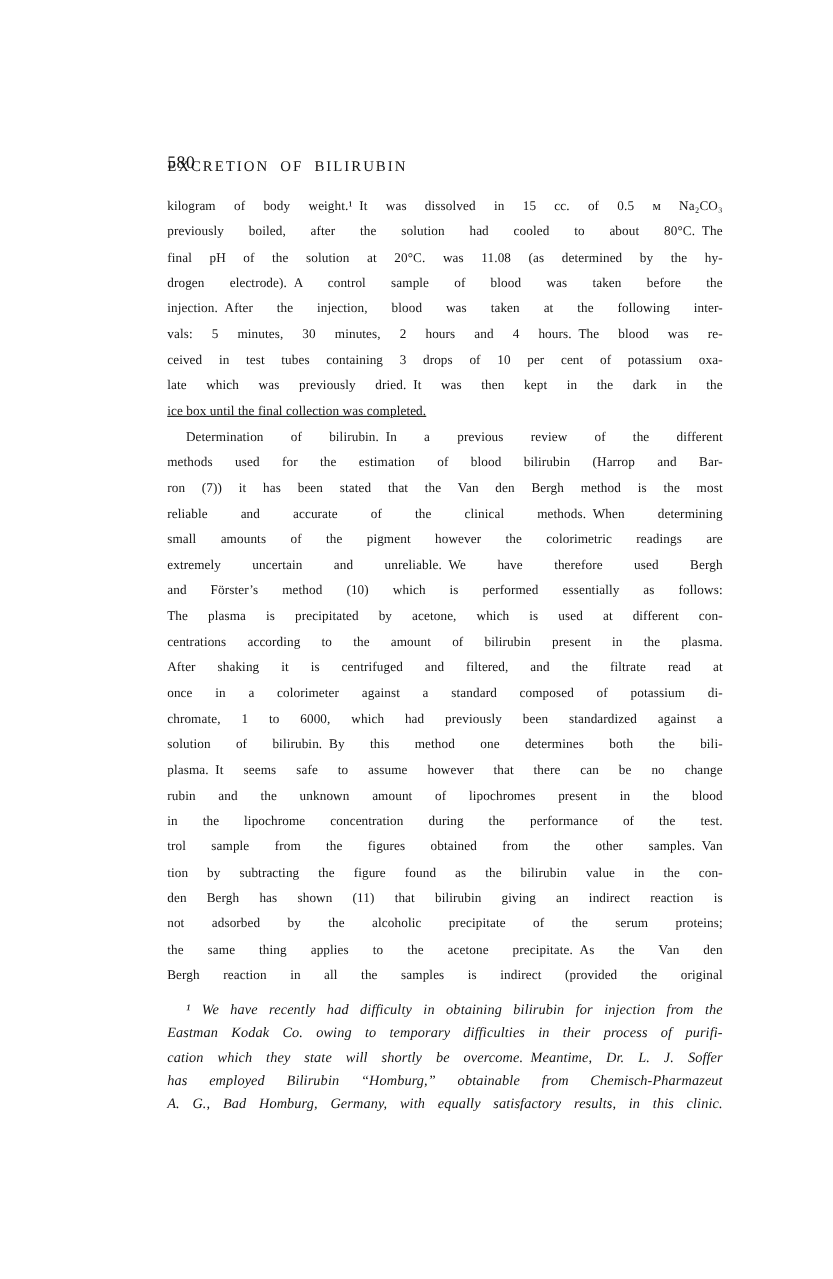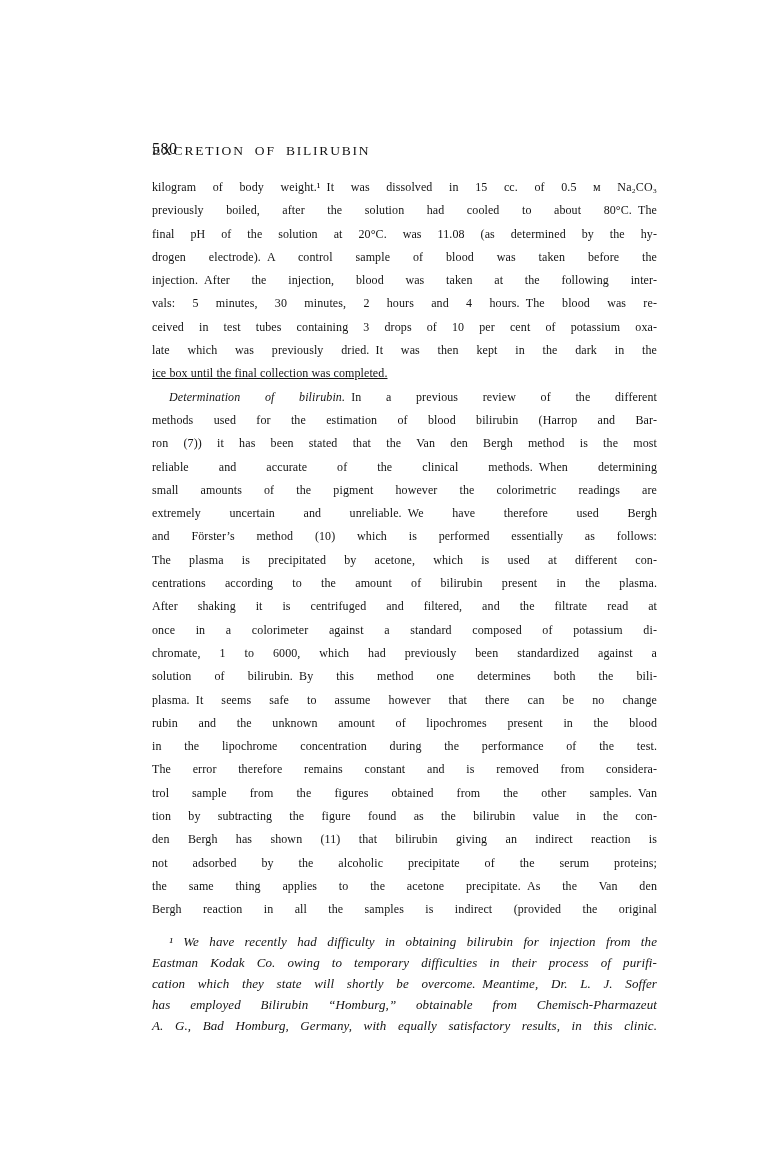--- a/index.html
+++ b/index.html
@@ -53,21 +53,20 @@
     white-space: normal;
   }
   .body-text .line.last {
     text-align-last: left;
     text-decoration: underline;
   }
   .indented {
     text-indent: 17px;
   }
   .italic {
-    font-style: italic;
   }
   .footnote {
     margin-top: 9px;
     font-size: 13px;
     letter-spacing: 0.1px;
   }
   .footnote .line {
     line-height: 21.2px;
     text-align: justify;
     text-align-last: justify;
@@ -112,21 +111,20 @@
             <div class="line">and Förster’s method (10) which is performed essentially as follows:</div>
             <div class="line">The plasma is precipitated by acetone, which is used at different con-</div>
             <div class="line">centrations according to the amount of bilirubin present in the plasma.</div>
             <div class="line">After shaking it is centrifuged and filtered, and the filtrate read at</div>
             <div class="line">once in a colorimeter against a standard composed of potassium di-</div>
             <div class="line">chromate, 1 to 6000, which had previously been standardized against a</div>
             <div class="line">solution of bilirubin. By this method one determines both the bili-</div>
             <div class="line">plasma. It seems safe to assume however that there can be no change</div>
             <div class="line">rubin and the unknown amount of lipochromes present in the blood</div>
             <div class="line">in the lipochrome concentration during the performance of the test.</div>
-            <div class="line">The error therefore remains constant and is removed from considera-</div>
             <div class="line">trol sample from the figures obtained from the other samples. Van</div>
             <div class="line">tion by subtracting the figure found as the bilirubin value in the con-</div>
             <div class="line">den Bergh has shown (11) that bilirubin giving an indirect reaction is</div>
             <div class="line">not adsorbed by the alcoholic precipitate of the serum proteins;</div>
             <div class="line">the same thing applies to the acetone precipitate. As the Van den</div>
             <div class="line">Bergh reaction in all the samples is indirect (provided the original</div>
           </div>
       </div>
 
     </div>

